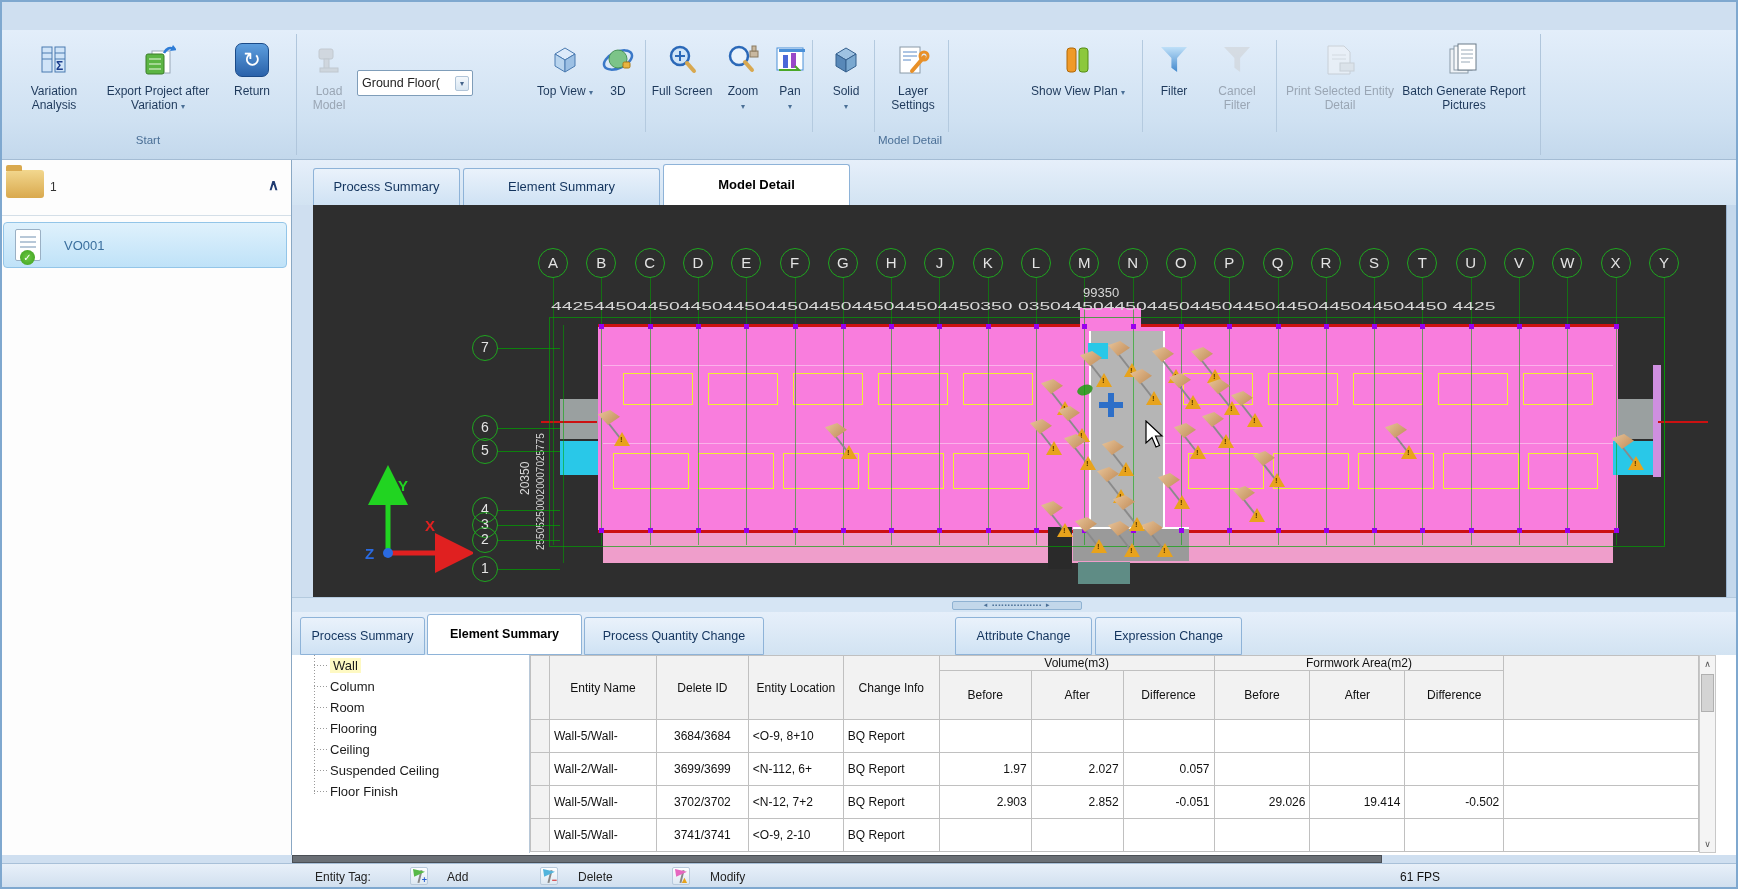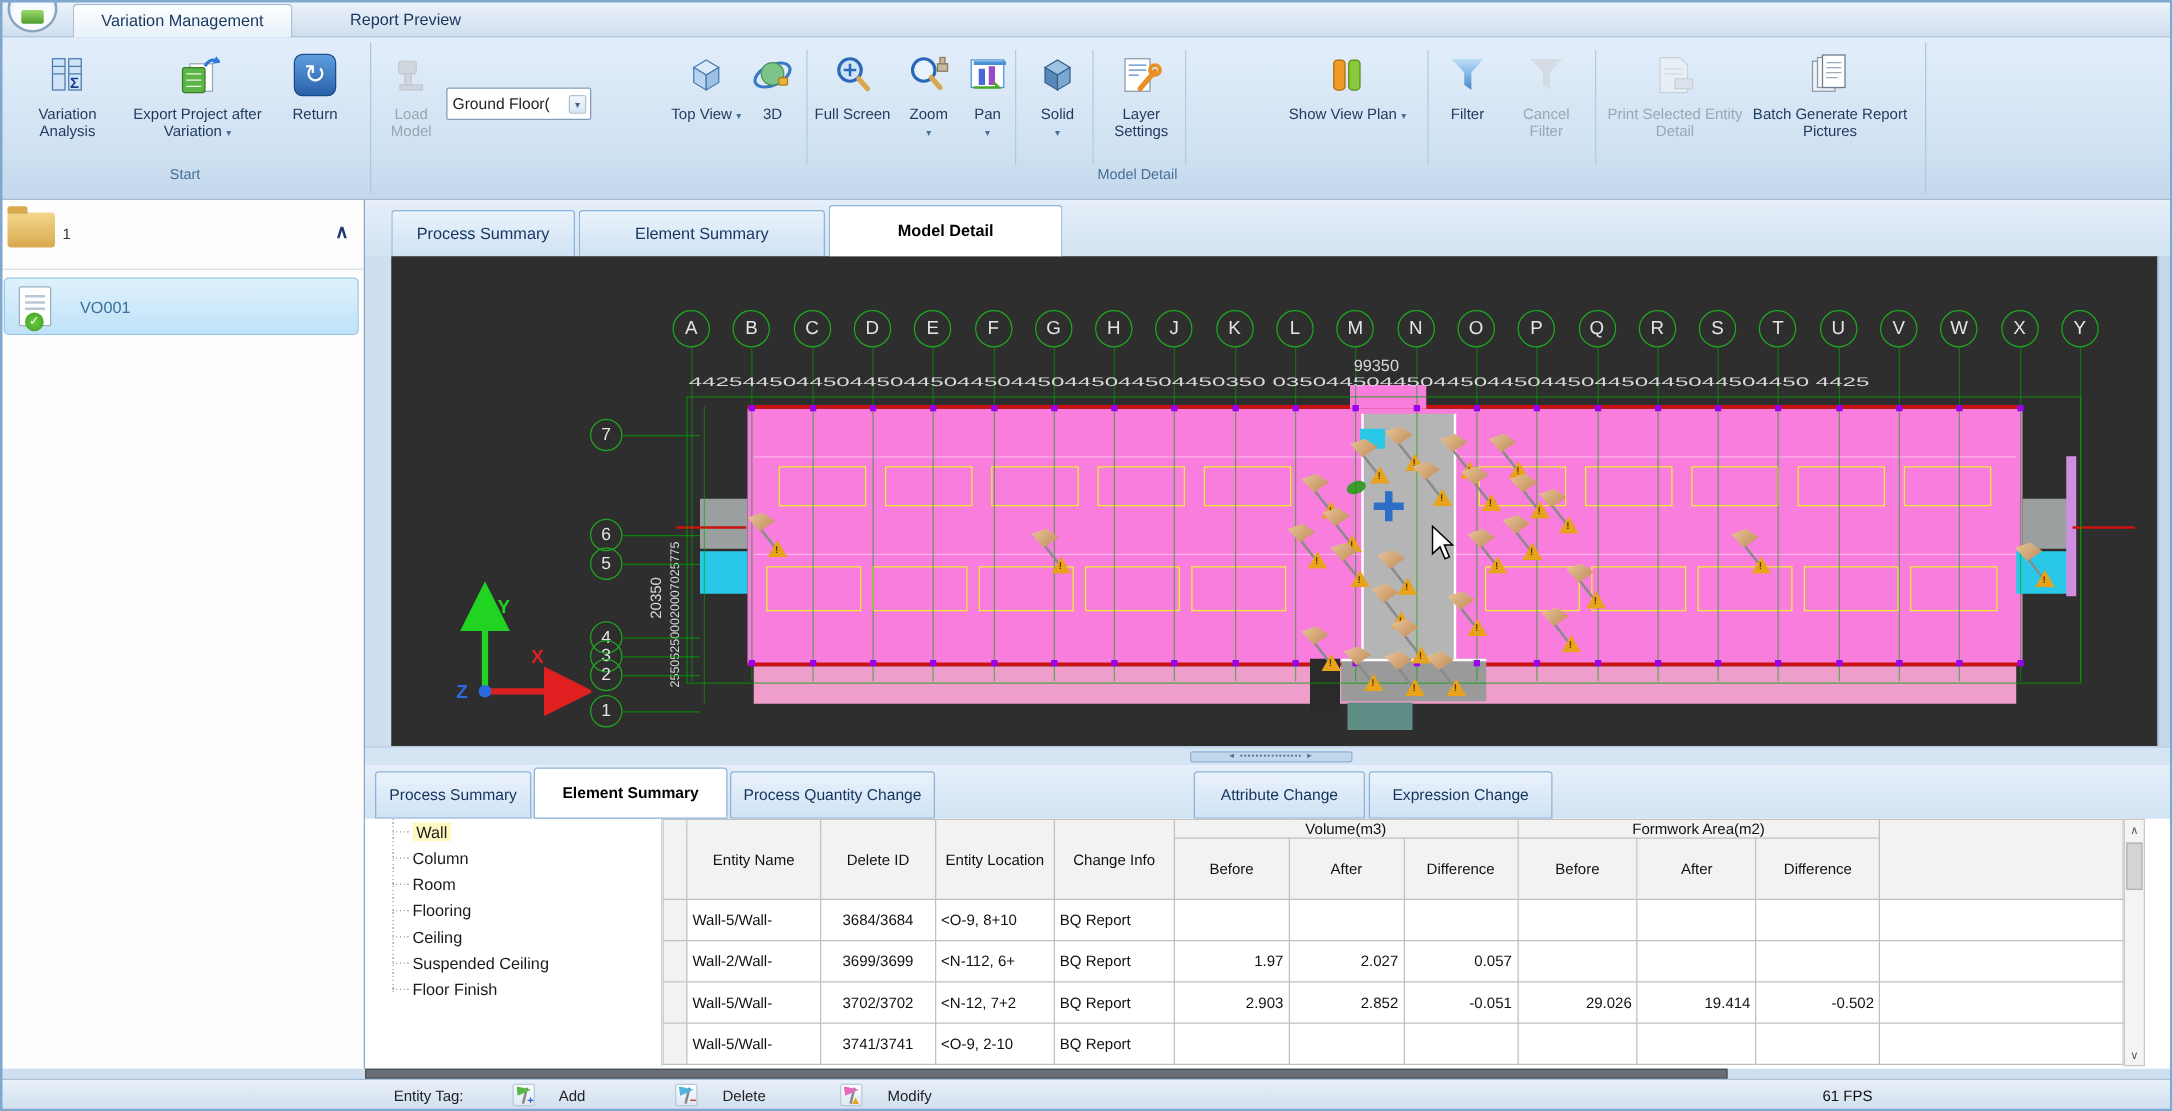--- a/index.html
+++ b/index.html
@@ -129,27 +129,20 @@
   .tagflag .ban { position:absolute; left:2px; top:1px; width:12px; height:9px; clip-path:polygon(0 0,100% 30%,10% 85%); }
   .tagflag .badge { position:absolute; right:0; bottom:-1px; font-size:9px; font-weight:bold; line-height:9px; }
 
   .win-frame { position:absolute; left:0; top:0; width:1738px; height:889px; box-shadow:inset 0 0 0 2px #7fa8cf; pointer-events:none; z-index:90; }
 </style>
 </head>
 <body>
 
 <div id="app">
 
-  <div class="tabbar">
-    <div class="appbtn">
-      <span class="folder-glyph"></span>
-    </div>
-    <div class="ribbon-tab active" style="left:58px;">Variation Management</div>
-    <div class="ribbon-tab" style="left:258px;">Report Preview</div>
-  </div>
 
   <div class="ribbon">
     <div class="rgroup-border" style="left:296px;"></div>
     <div class="rgroup-border" style="left:1540px;"></div>
     <div class="rgroup-label" style="left:40px; width:216px;">Start</div>
     <div class="rgroup-label" style="left:500px; width:820px;">Model Detail</div>
 
     <div class="rbtn" style="left:10px; width:88px;">
       <div class="icon-slot">
         <svg width="32" height="32">
@@ -677,21 +670,21 @@
   </div>
 
   <div class="splitter">
     <div class="split-handle">◄ ▪▪▪▪▪▪▪▪▪▪▪▪▪▪▪▪ ►</div>
   </div>
 
   <div class="bottom">
     <div class="btabs" id="btabs">
         <div class="btab" style="left: 8px; width: 125px;">Process Summary</div>
         <div class="btab active" style="left: 135px; width: 155px;">Element Summary</div>
-        <div class="btab" style="left: 292px; width: 164px;">Process Quantity Change</div>
+        <div class="btab" style="left: 292px; width: 180px;">Process Quantity Change</div>
         <div class="btab" style="left: 663px; width: 137px;">Attribute Change</div>
         <div class="btab" style="left: 803px; width: 147px;">Expression Change</div>
       </div>
     <div class="tree" id="tree">
       <div class="tree-vline"></div>
     <div class="tree-item selected"><div class="dash"></div><span class="tlabel">Wall</span></div>
         <div class="tree-item"><div class="dash"></div><span class="tlabel">Column</span></div>
         <div class="tree-item"><div class="dash"></div><span class="tlabel">Room</span></div>
         <div class="tree-item"><div class="dash"></div><span class="tlabel">Flooring</span></div>
         <div class="tree-item"><div class="dash"></div><span class="tlabel">Ceiling</span></div>
@@ -797,21 +790,21 @@
       <div class="thumb"></div>
       <div class="arr" style="bottom:0;">∨</div>
     </div>
   </div>
 
   <div class="darkbar"></div>
 
   <div class="statusbar">
     <span class="st-item" style="left:315px;">Entity Tag:</span>
     <span id="tagitems"></span>
-    <span class="st-item" style="left:1458px; color:#111;">61 FPS</span>
+    <span class="st-item" style="left:1400px; color:#111;">61 FPS</span>
   <div class="tagflag" style="left: 410px;">
         <div class="pole"></div>
         <div class="ban" style="background: rgb(87, 185, 71);"></div>
         <div class="badge" style="color: rgb(42, 96, 208);">+</div>
       </div><div class="st-item" style="left: 447px;">Add</div><div class="tagflag" style="left: 540px;">
         <div class="pole"></div>
         <div class="ban" style="background: rgb(82, 180, 220);"></div>
         <div class="badge" style="color: rgb(208, 32, 32);">−</div>
       </div><div class="st-item" style="left: 578px;">Delete</div><div class="tagflag" style="left: 672px;">
         <div class="pole"></div>

